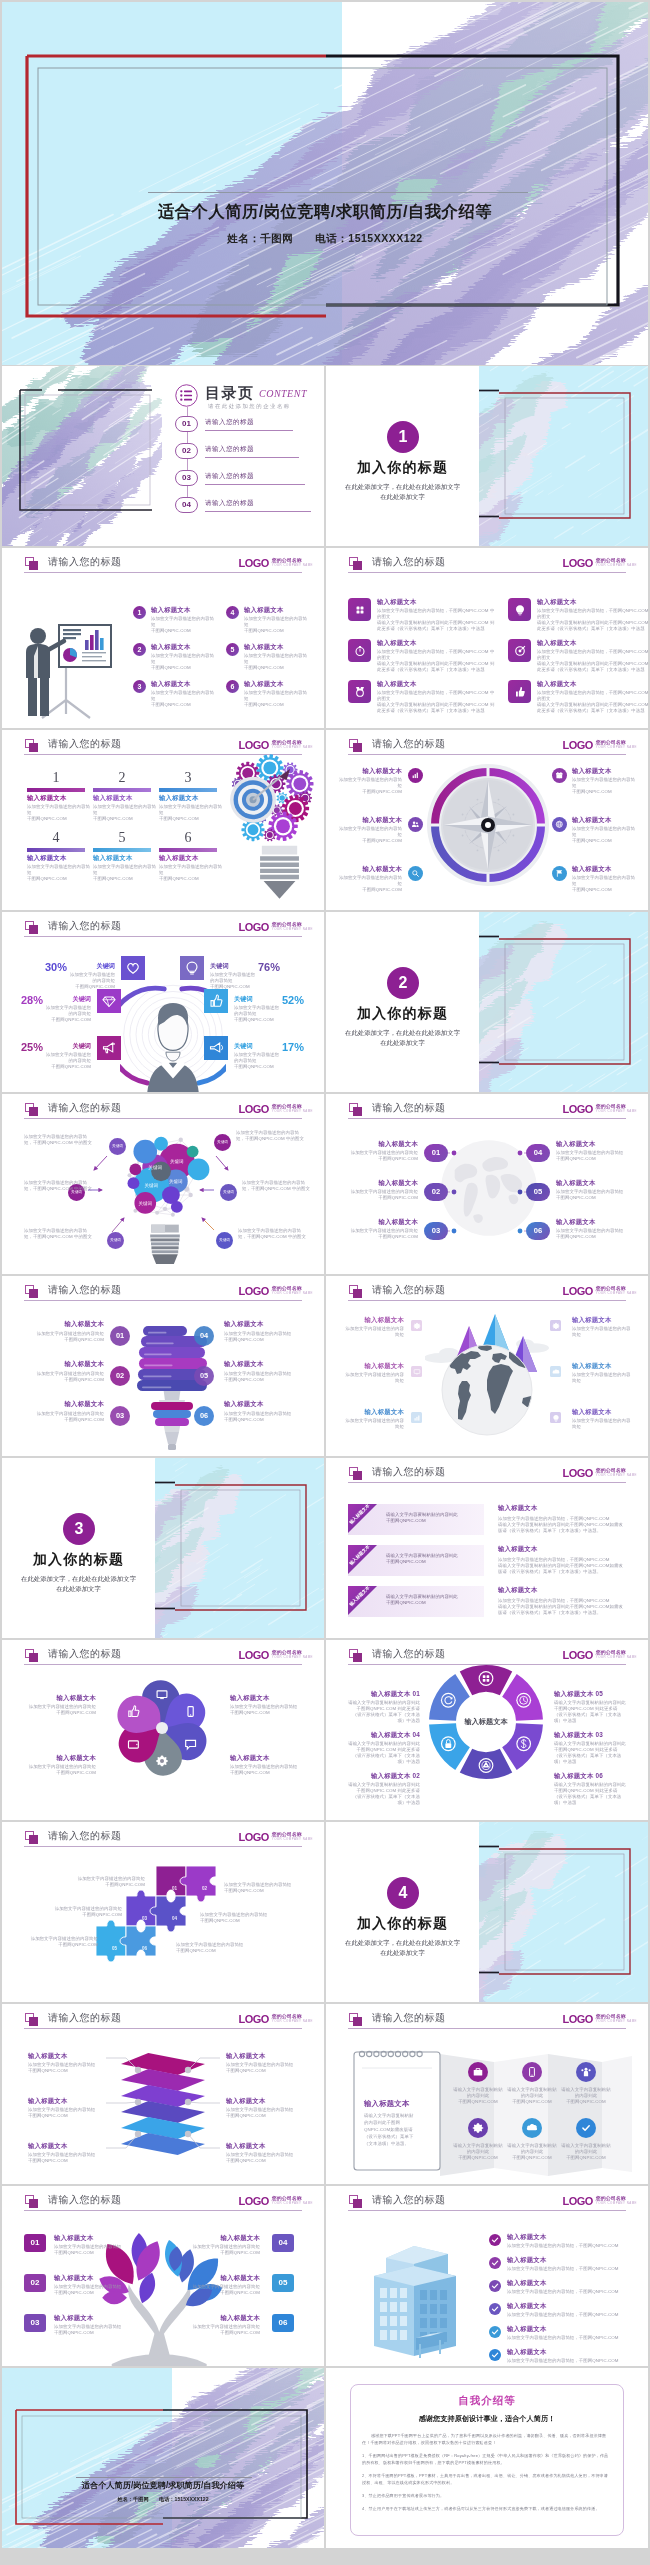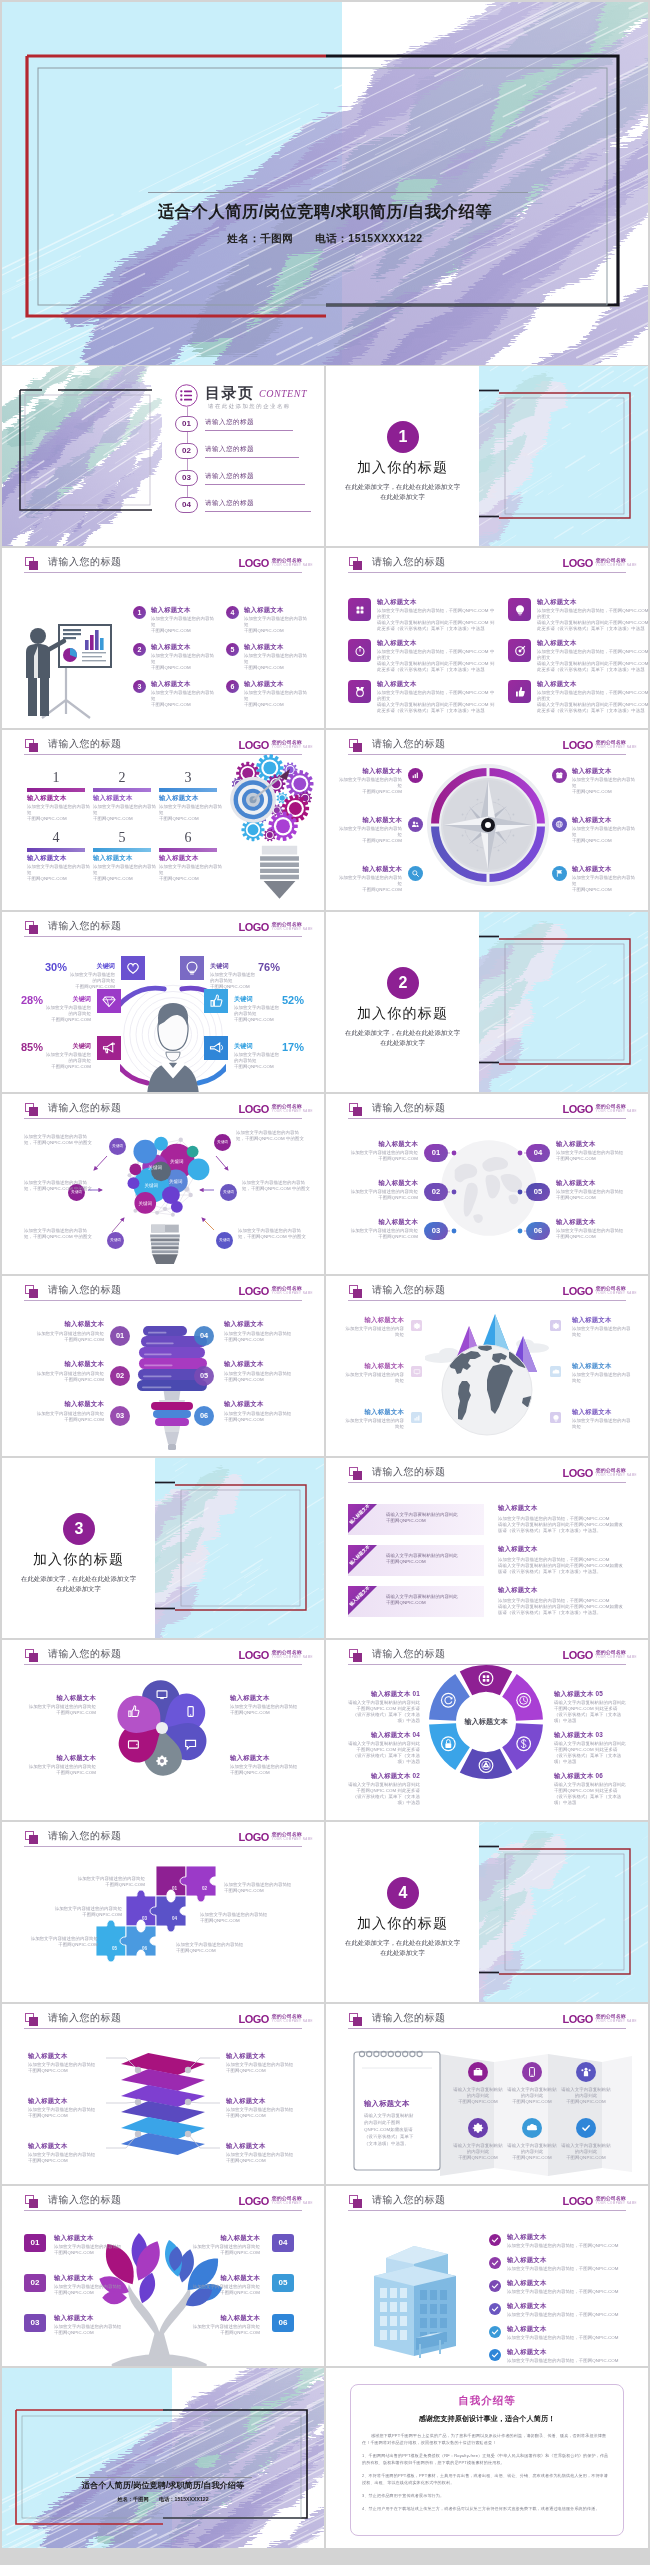--- a/index.html
+++ b/index.html
@@ -34,21 +34,21 @@
 .sh-logo .cn s{display:block;font-size:2.9px;color:#c2a3cd;text-decoration:none;letter-spacing:0.5px;line-height:4.6px;}
 
 
 .tb-t{font-size:6.4px;font-weight:bold;color:#7a3f9d;line-height:8px;letter-spacing:.2px;}
 .tb-p{font-size:4.4px;color:#9a9aa8;line-height:6px;letter-spacing:.1px;}
 
 
 .sec-left{position:absolute;left:0;top:0;width:50%;height:100%;background:#fff;}
 .sec-right{position:absolute;right:0;top:0;width:50%;height:100%;background:#c9effa;overflow:hidden;}
 .sec-badge{position:absolute;border-radius:50%;background:#8d2093;color:#fff;text-align:center;font-weight:bold;}
-.sec-h{position:absolute;font-weight:normal;color:#1a1a1a;}
+.sec-h{position:absolute;font-weight:bold;color:#1a1a1a;}
 .sec-p{position:absolute;text-align:center;color:#333;}
 </style>
 </head>
 <body>
 
 <div class="page">
 <div class="slide hero">
       <div class="hero-bg"></div>
       <div class="hero-white" style="width:306px"></div>
       <svg class="hero-art" viewBox="0 0 646 363" width="646" height="363">
@@ -1431,21 +1431,21 @@
 <div class="tb-p" style="position:absolute;left:232px;top:93px;width:46px;text-align:left"><span>添加您文字内容描述您的内容简短</span><br><span>千图网QNPIC.COM</span></div>
 <div style="position:absolute;left:280px;top:82px;width:42px;text-align:left;font-size:11px;font-weight:bold;color:#2f9fe0;font-family:'Liberation Sans',sans-serif">52%</div>
 <div style="position:absolute;left:202px;top:77px;width:24px;height:24px;background:#3aa4e4">
         <div style="position:absolute;left:4px;top:4px">
           <svg viewBox="-9 -9 18 18" width="16" height="16" fill="#fff" style="color:#fff;display:block">
             <path d="M-5.6,-0.4 L-3,-0.4 L-3,6 L-5.6,6 Z" fill="none" stroke="currentColor" stroke-width="1.2"></path>
             <path d="M-1.8,-0.6 C-1.8,-0.6 0.4,-3 0.4,-5 C0.4,-6.6 1.4,-7 2.1,-6.6 C2.9,-6.2 2.9,-5 2.5,-3.5 L2,-1.5 L5.6,-1.5 C6.4,-1.5 6.8,-0.7 6.6,0 L5.3,5 C5.1,5.7 4.5,6 4,6 L-1.8,6 Z" fill="none" stroke="currentColor" stroke-width="1.2"></path>
           </svg>
         </div>
       </div>
-<div style="position:absolute;left:-1px;top:129px;width:42px;text-align:right;font-size:11px;font-weight:bold;color:#9b2a8e;font-family:'Liberation Sans',sans-serif">85%</div>
+<div style="position:absolute;left:-1px;top:129px;width:42px;text-align:right;font-size:11px;font-weight:bold;color:#9b2a8e;font-family:'Liberation Sans',sans-serif">25%</div>
 <div style="position:absolute;left:43px;top:130px;width:46px;text-align:right;font-size:6.2px;font-weight:bold;color:#9b2a8e">关键词</div>
 <div class="tb-p" style="position:absolute;left:43px;top:140px;width:46px;text-align:right"><span>添加您文字内容描述您的内容简短</span><br><span>千图网QNPIC.COM</span></div>
 <div style="position:absolute;left:95px;top:124px;width:24px;height:24px;background:#a0228e">
         <div style="position:absolute;left:4px;top:4px">
           <svg viewBox="-9 -9 18 18" width="16" height="16" fill="#fff" style="color:#fff;display:block">
             <path d="M-6.2,-1.4 L-2,-1.4 L4.2,-5.6 L4.2,4.4 L-2,1 L-6.2,1 Z" fill="none" stroke="currentColor" stroke-width="1.2"></path>
             <path d="M-4,1.2 L-1.6,1.2 L-1.6,5.4 L-3,5.4 Z" fill="none" stroke="currentColor" stroke-width="1.2"></path>
             <circle cx="5.6" cy="-4.6" r="1" fill="currentColor"></circle>
           </svg>
         </div>

